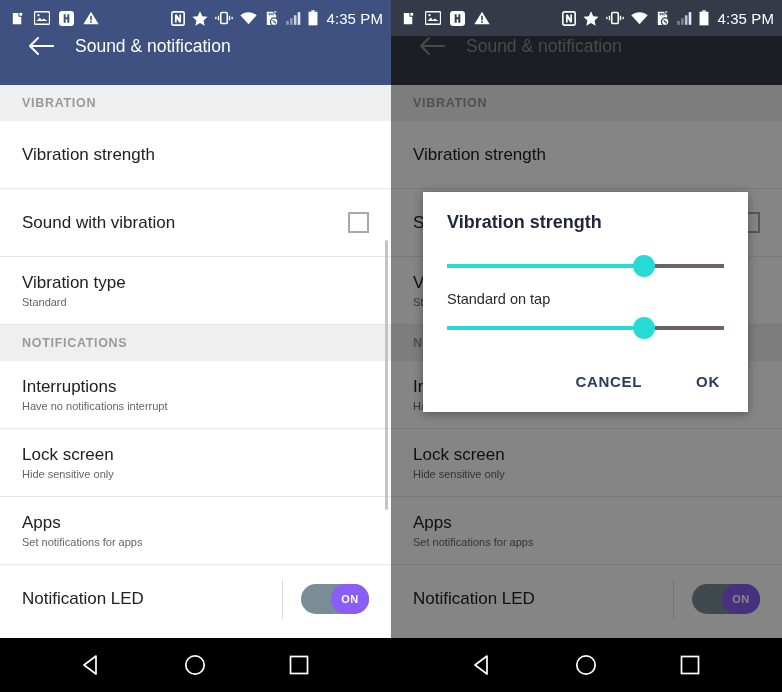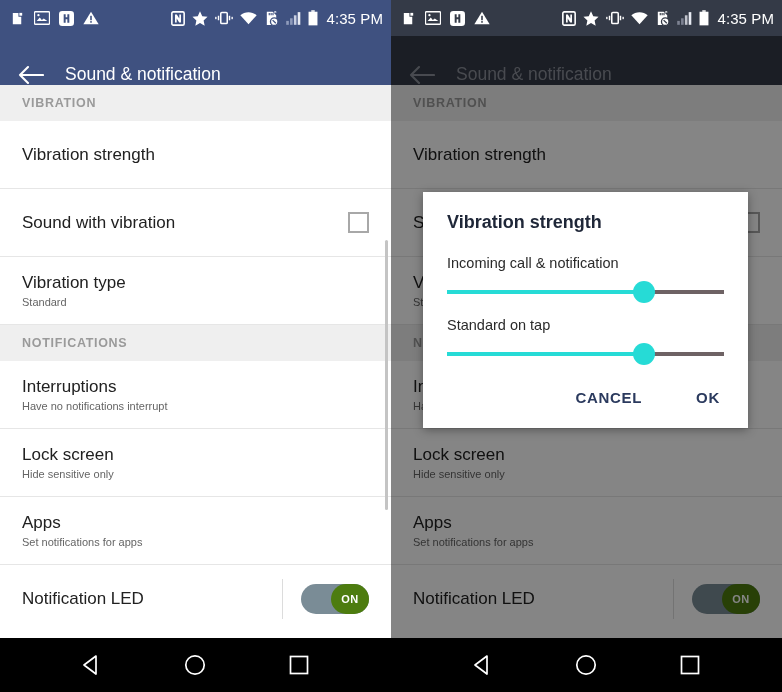--- a/index.html
+++ b/index.html
@@ -54,22 +54,22 @@
     letter-spacing: 0.1px;
     margin-left: 1px;
     white-space: nowrap;
   }
 
   
   .toolbar {
     height: 49px;
     background: #3f5180;
     display: flex;
-    align-items: flex-end;
-    padding-left: 18px;
+    align-items: flex-start;
+    padding-left: 28px;
     box-sizing: border-box;
   }
   .toolbar.dim { background: #343a47; }
   .back-arrow { width: 26px; height: 20px; flex: 0 0 auto; }
   .toolbar-title {
     color: #ffffff;
     font-size: 17.5px;
     margin-left: 21px;
     white-space: nowrap;
   }
@@ -151,21 +151,21 @@
     letter-spacing: 0.4px;
     margin-left: 24px;
   }
   .toggle .tg-knob {
     position: absolute;
     right: 0;
     top: 0;
     width: 38px;
     height: 30px;
     border-radius: 15px;
-    background: #4d7c0f;
+    background: #8b5cf6;
     display: flex;
     align-items: center;
     justify-content: center;
   }
   .toggle .tg-on {
     font-size: 11px;
     font-weight: bold;
     color: #ffffff;
     letter-spacing: 0.4px;
   }
@@ -247,21 +247,21 @@
     width: 22px;
     height: 22px;
     border-radius: 50%;
     background: #26dbd6;
     transform: translateX(-11px);
   }
   .dlg-actions {
     display: flex;
     justify-content: flex-end;
     align-items: flex-end;
-    margin-top: 18px;
+    margin-top: 28px;
     padding-bottom: 4px;
   }
   .dlg-btn {
     font-size: 15px;
     font-weight: bold;
     color: #2b3a5e;
     letter-spacing: 0.7px;
     background: none;
     border: none;
     font-family: "Liberation Sans", sans-serif;
@@ -568,21 +568,20 @@
       <svg width="24" height="24" viewBox="0 0 24 24">
           <rect x="3.5" y="3.5" width="17" height="17" fill="none" stroke="#fff" stroke-width="1.7"></rect>
         </svg>
     </div>
 
     <div class="scrim"></div>
 
     <div class="dialog">
       <div class="dlg-title">Vibration strength</div>
 
-      <div class="dlg-slider-label">Incoming call &amp; notification</div>
       <div class="slider">
         <div class="track"></div>
         <div class="fill" id="fill0" style="width: 71%;"></div>
         <div class="thumb" id="thumb0" style="left: 71%;"></div>
       </div>
 
       <div class="dlg-slider-label">Standard on tap</div>
       <div class="slider">
         <div class="track"></div>
         <div class="fill" id="fill1" style="width: 71%;"></div>

